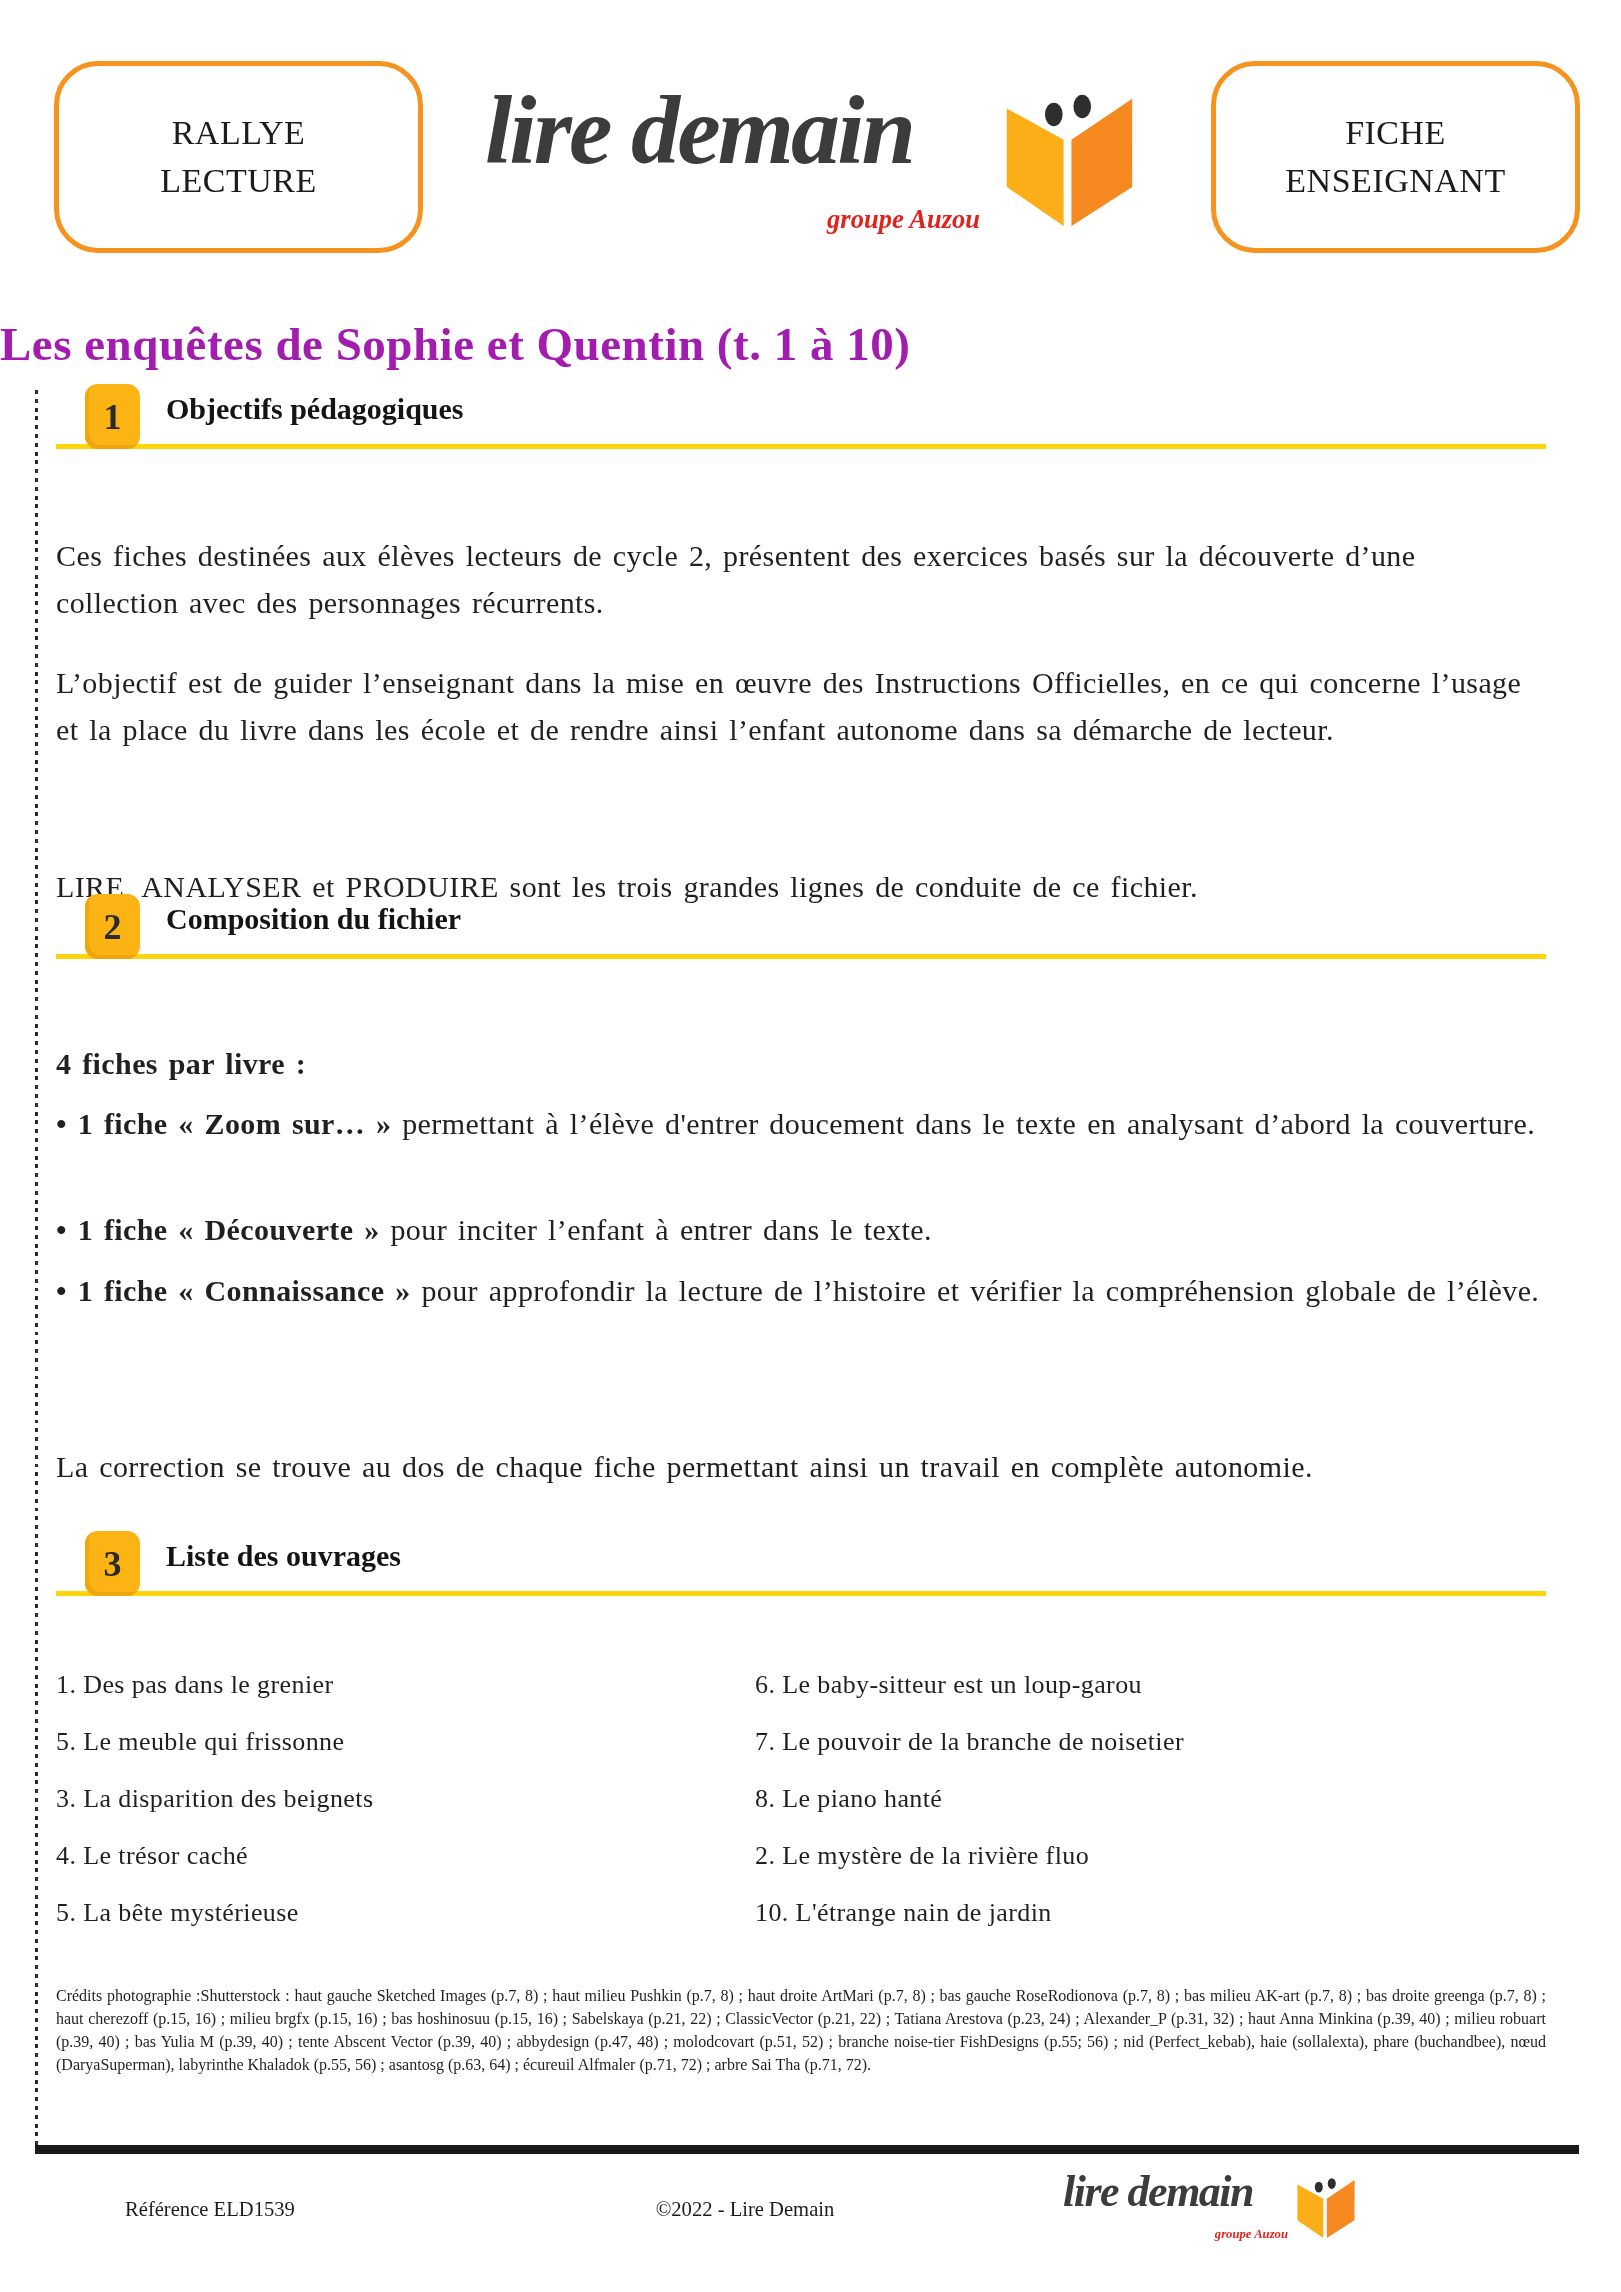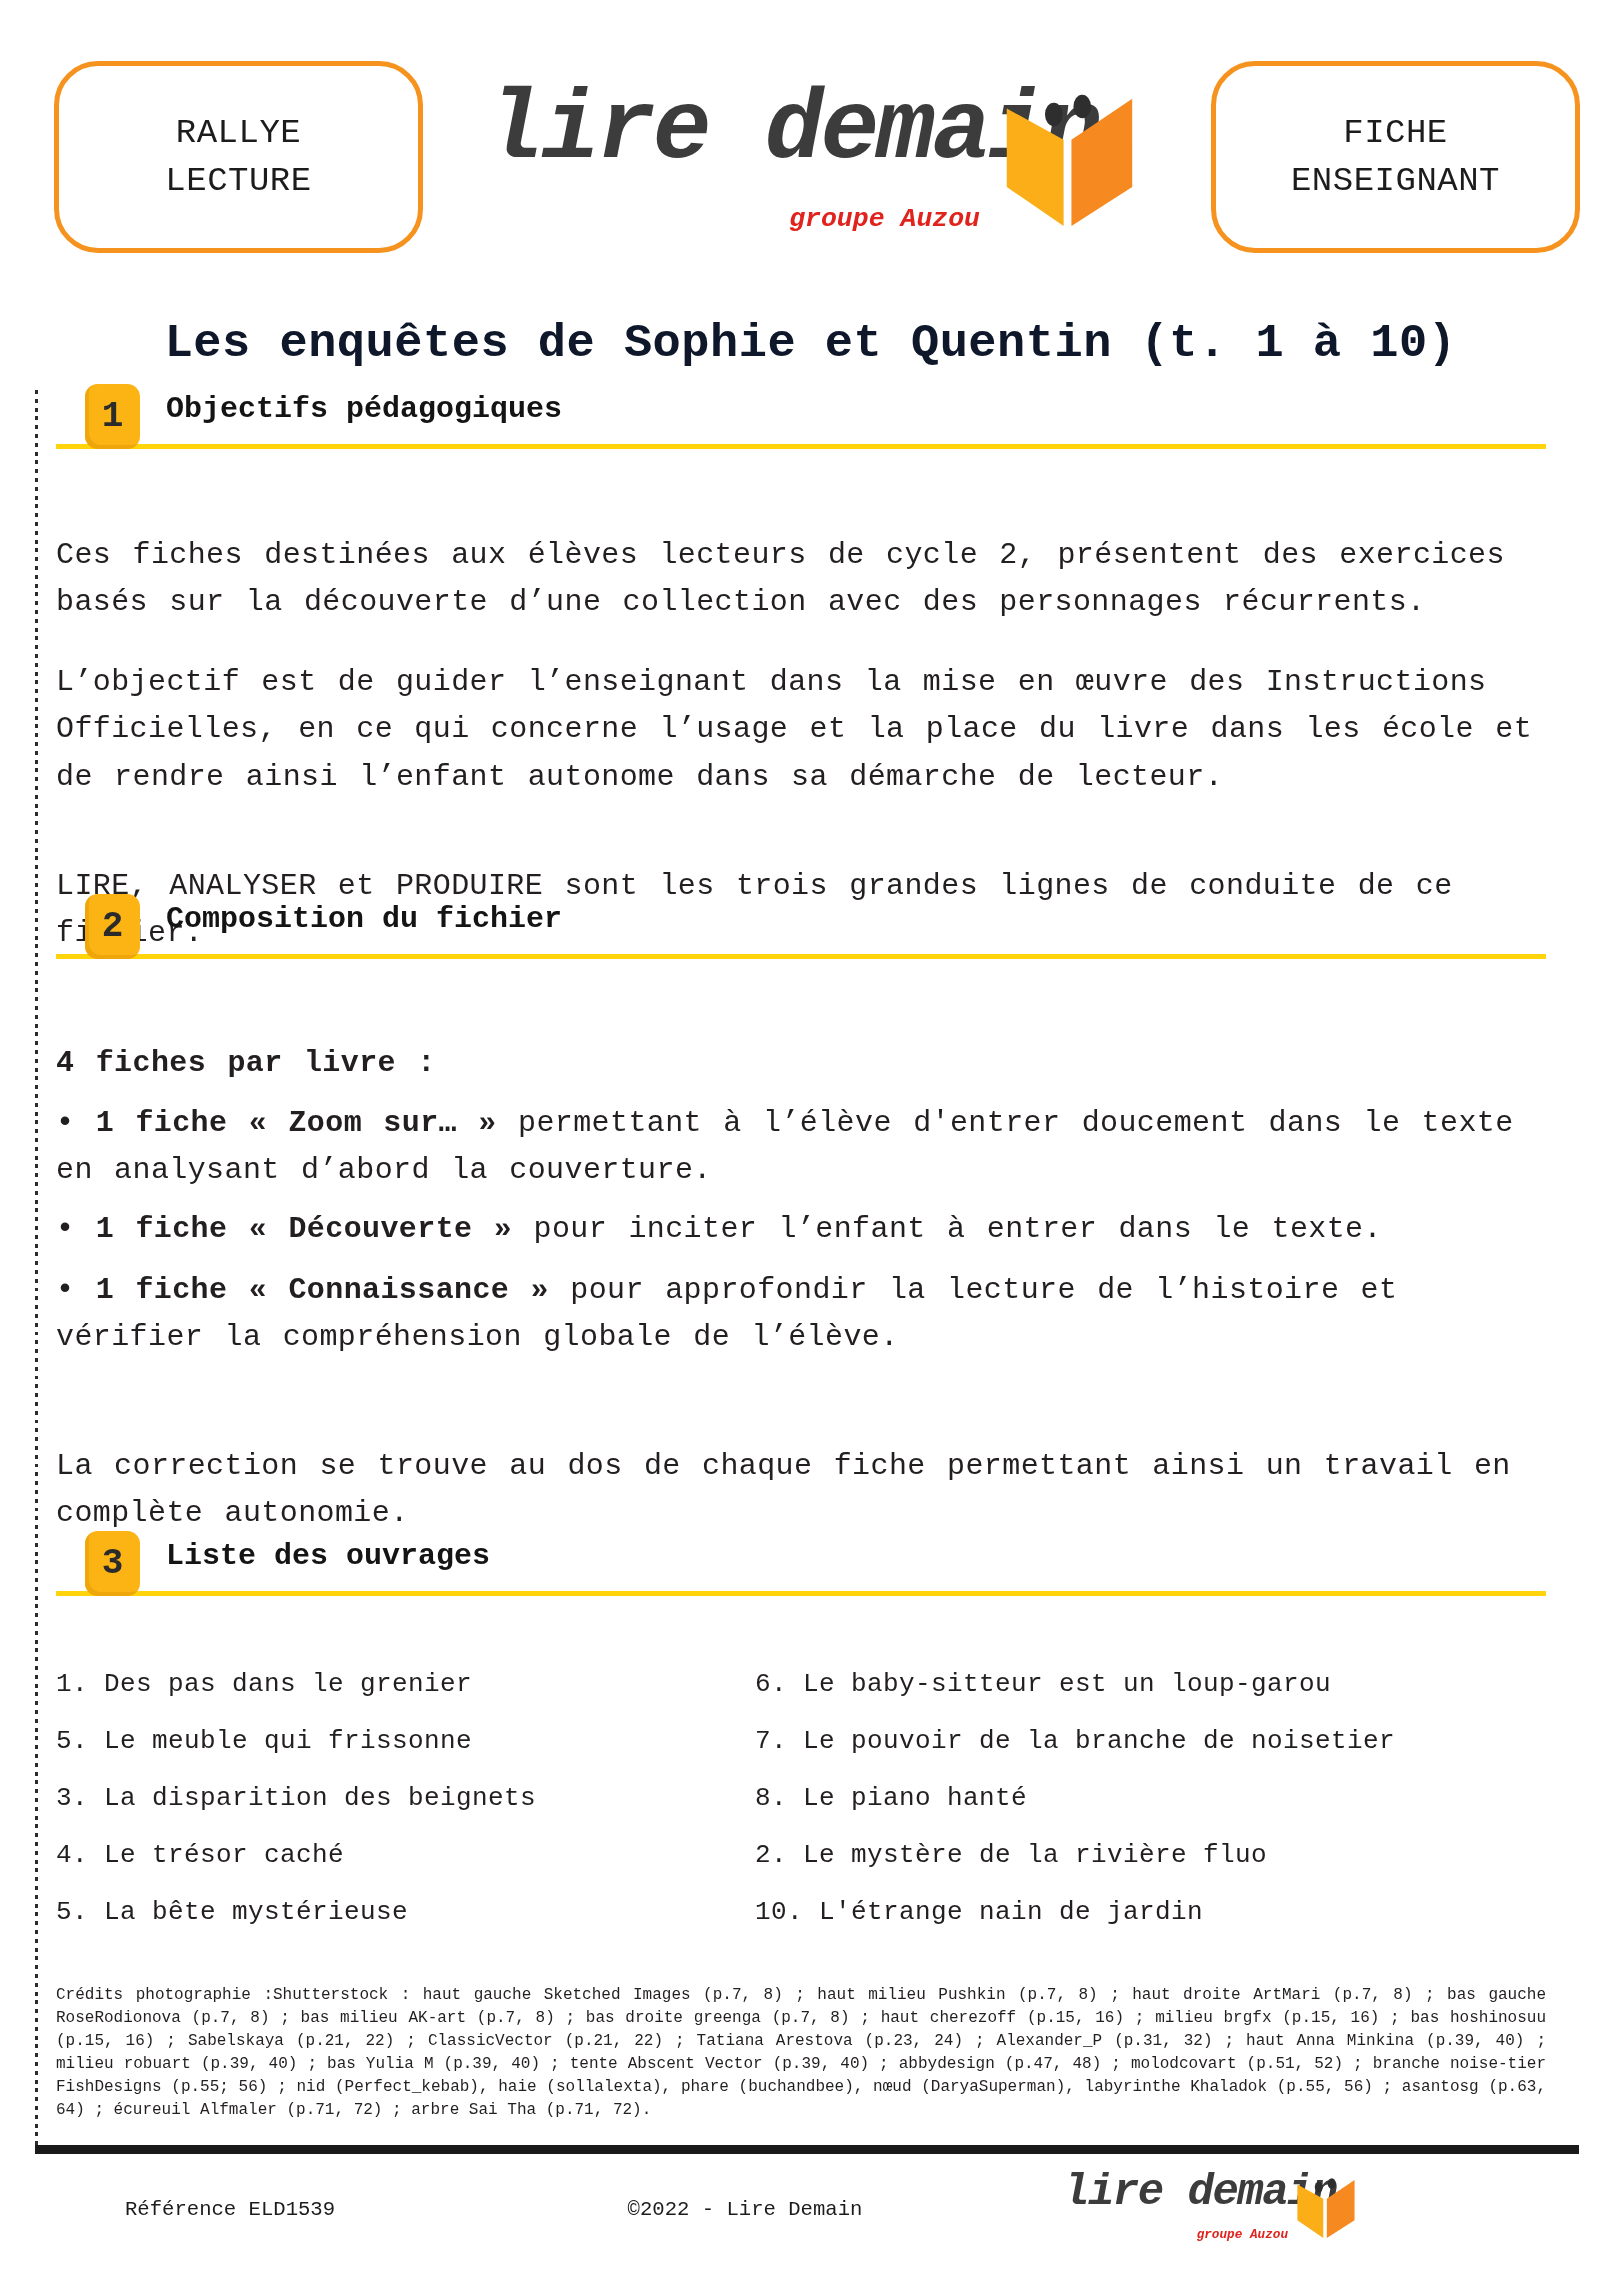--- a/index.html
+++ b/index.html
@@ -1,18 +1,18 @@
 <!DOCTYPE html>
 <html><head>
 <meta charset="utf-8">
 <style>
   html,body{margin:0;padding:0;background:#e8e8e8;}
   .page{
     position:relative;width:1621px;height:2293px;background:#ffffff;
-    font-family:Liberation Mono, monospace;color:#231f20;overflow:hidden;
+    font-family:Liberation Serif, serif;color:#231f20;overflow:hidden;
     margin:0 auto;
   }
   
   .badge{
     position:absolute;top:61px;width:359px;height:182px;
     border:5.9px solid #f6921e;border-radius:44px;background:#fff;
     display:flex;flex-direction:column;align-items:center;justify-content:center;
     font-size:34px;line-height:1.42;color:#1c1c1c;text-align:center;letter-spacing:0.5px;
   }
   .badge-left{left:54px;}
@@ -22,22 +22,22 @@
     position:absolute;left:0;top:5.9px;font-size:98px;font-weight:bold;font-style:italic;
     color:#3c3c3c;letter-spacing:-2.9px;white-space:nowrap;line-height:1.1;text-align:right;
   }
   .logo-sub{
     position:absolute;left:245px;top:133px;width:250px;text-align:right;
     font-size:26.5px;font-weight:bold;font-style:italic;color:#e0231c;white-space:nowrap;
   }
   .logo-book{position:absolute;left:510px;top:5.9px;}
   
   .title{
-    position:absolute;left:0;top:286px;width:100%;text-align:center;
-    font-size:47px;font-weight:bold;letter-spacing:0.5px;color:#0f172a;
+    position:absolute;left:0;top:286px;width:100%;
+    font-size:47px;font-weight:bold;letter-spacing:0.5px;color:#a21caf;
   }
   
   .sec{
     position:absolute;left:56px;width:1490px;
     border-bottom:5.9px solid #ffd40a;padding-bottom:17.6px;
   }
   .sec .num{
     position:absolute;left:29px;top:-7.8px;width:55px;height:65px;
     background:#fcb415;border-radius:12.7px;
     display:flex;align-items:center;justify-content:center;

